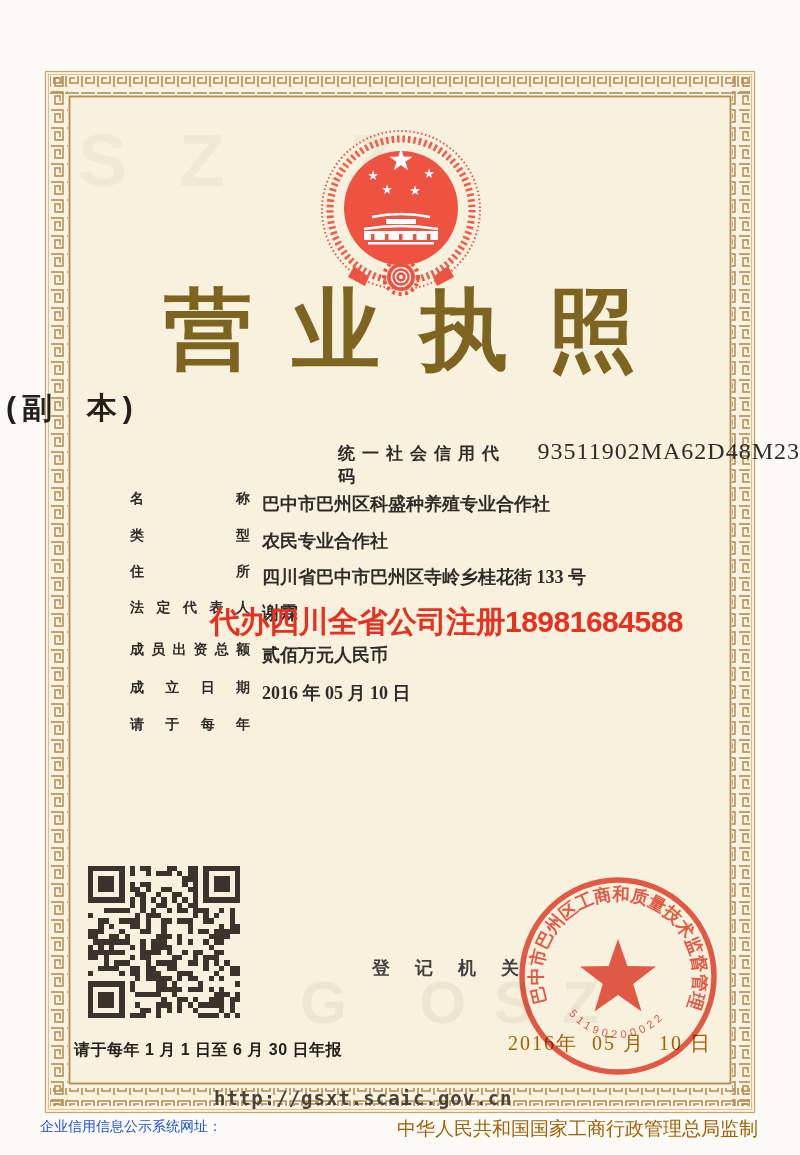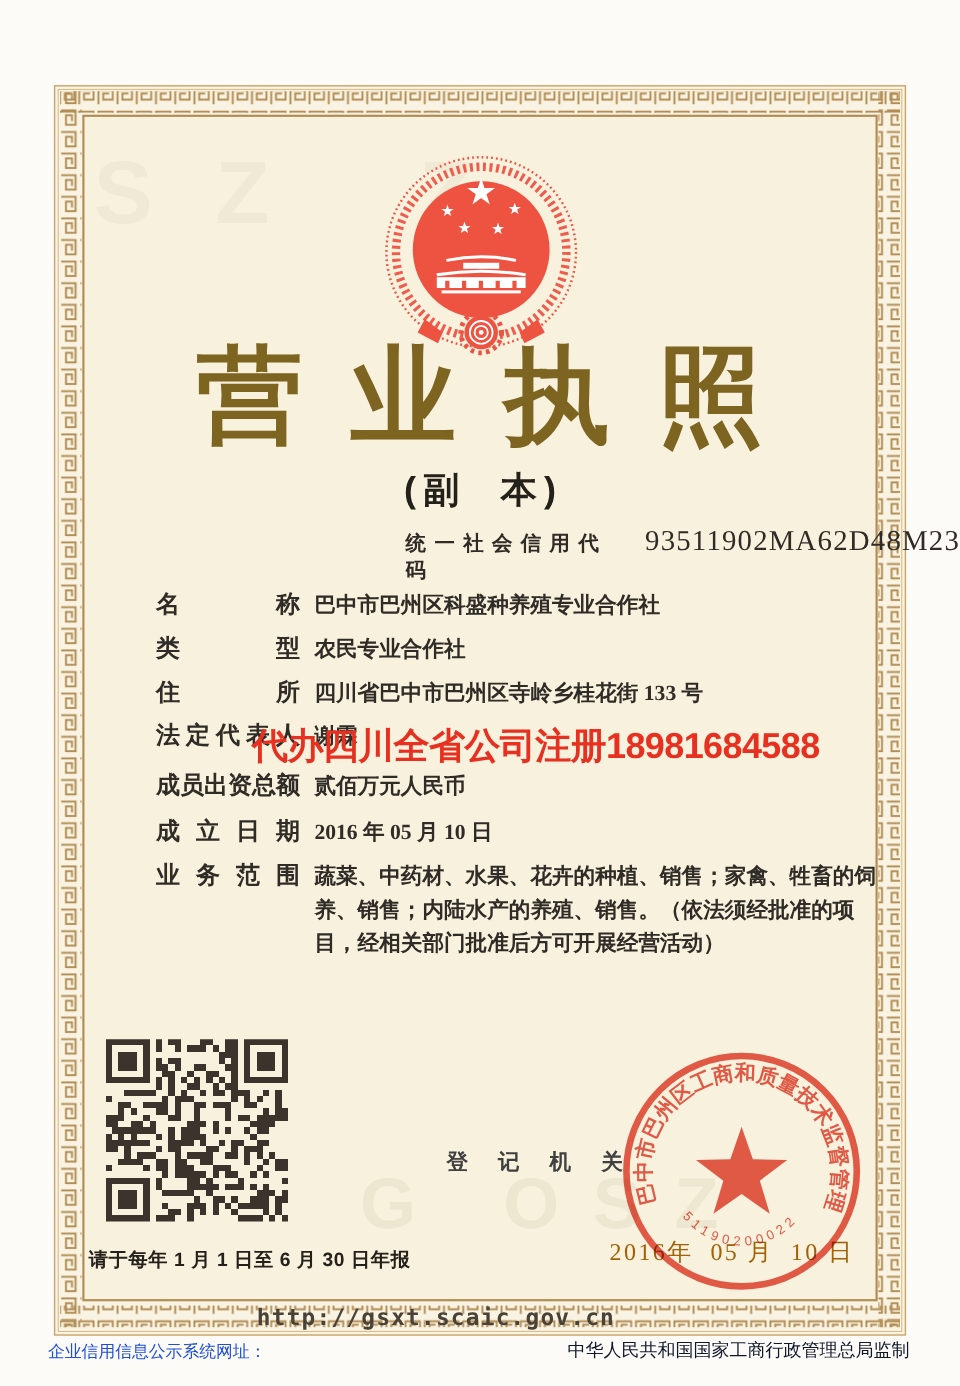--- a/index.html
+++ b/index.html
@@ -8,42 +8,42 @@
         font-family:"Liberation Sans",sans-serif;color:#33302b;}
   .paper-band{position:absolute;left:45px;top:71px;width:710px;height:1042px;background:#f9f3e3;}
   .paper-core{position:absolute;left:70px;top:97px;width:660px;height:986px;background:#f8f1dd;}
   .frame-svg{position:absolute;left:0;top:0;}
   .ghost{position:absolute;font-weight:bold;color:#857c60;pointer-events:none;white-space:nowrap;}
   .ghost.top{left:78px;top:118px;font-size:74px;letter-spacing:52px;opacity:.06;}
   .ghost.bottom{left:300px;top:968px;font-size:60px;letter-spacing:28px;opacity:.09;}
   .emblem{position:absolute;left:310px;top:124px;}
   .title{position:absolute;left:0;right:0;top:286px;text-align:center;font-size:88px;font-weight:bold;
          color:#7d6420;letter-spacing:40px;padding-left:40px;line-height:1;}
-  .subtitle{position:absolute;left:0;right:0;top:388px;text-align:center;font-size:30px;color:#24201a;
+  .subtitle{position:absolute;left:0;right:0;top:388px;text-align:left;font-size:30px;color:#24201a;
             letter-spacing:6px;padding-left:6px;white-space:pre;font-weight:600;}
   .credit-row{position:absolute;left:338px;top:438px;display:flex;align-items:baseline;}
   .credit-label{font-size:17px;font-weight:700;letter-spacing:7px;color:#2f2b26;}
   .credit-value{font-family:"Liberation Serif",serif;font-size:24px;margin-left:8px;letter-spacing:1px;color:#2f2b26;}
   .field-row{position:absolute;left:130px;display:flex;align-items:flex-start;}
-  .field-label{display:inline-block;width:120px;font-size:20px;font-weight:600;color:#2f2b26;
+  .field-label{display:inline-block;width:120px;font-size:14px;font-weight:600;color:#2f2b26;
                text-align:justify;text-align-last:justify;text-justify:inter-character;flex:0 0 120px;}
   .field-value{font-family:"Liberation Serif",serif;font-size:18px;margin-left:12px;width:475px;
                line-height:28px;color:#2f2b26;font-weight:bold;}
   .ad-watermark{position:absolute;left:210px;top:602px;font-size:30px;font-weight:700;color:#e7301f;
                 letter-spacing:-0.5px;white-space:nowrap;}
   .qr{position:absolute;left:88px;top:866px;}
   .reg-label{position:absolute;left:372px;top:956px;font-size:18px;font-weight:600;letter-spacing:10px;color:#404040;}
   .issue-date{position:absolute;left:508px;top:1030px;font-size:20px;font-family:"Liberation Serif",serif;
               color:#a16207;white-space:pre;letter-spacing:2px;}
   .stamp{position:absolute;left:503px;top:861px;opacity:.88;mix-blend-mode:multiply;}
   .annual-note{position:absolute;left:74px;top:1040px;font-size:16px;font-weight:700;color:#24201a;letter-spacing:.5px;}
   .gsxt-url{position:absolute;left:214px;top:1087px;font-size:19px;font-weight:700;
             font-family:"DejaVu Sans Mono",monospace;color:#4a4236;letter-spacing:1px;}
   .footer-left{position:absolute;left:40px;top:1118px;font-size:14px;font-family:"Liberation Serif",serif;color:#1d4ed8;}
-  .footer-right{position:absolute;right:42px;top:1116px;font-size:15px;font-family:"Liberation Serif",serif;color:#0f172a;}
+  .footer-right{position:absolute;right:42px;top:1116px;font-size:19px;font-family:"Liberation Serif",serif;color:#a16207;}
 </style>
 </head>
 <body>
 
 <div class="page">
 
   <div class="paper-band"></div>
   <div class="paper-core"></div>
 
   <svg class="frame-svg" width="800" height="1155">
@@ -125,22 +125,21 @@
   </div>
   <div class="field-row" style="top:641px">
     <span class="field-label">成员出资总额</span>
     <span class="field-value">贰佰万元人民币</span>
   </div>
   <div class="field-row" style="top:679px">
     <span class="field-label">成立日期</span>
     <span class="field-value">2016 年 05 月 10 日</span>
   </div>
   <div class="field-row" style="top:716px">
-    <span class="field-label">业务范围</span>
-    <span class="field-value">蔬菜、中药材、水果、花卉的种植、销售；家禽、牲畜的饲养、销售；内陆水产的养殖、销售。（依法须经批准的项目，经相关部门批准后方可开展经营活动）</span>
+    <span class="field-label">请于每年</span>
   </div>
 
   <div class="ad-watermark">代办四川全省公司注册18981684588</div>
 
   <svg class="qr" width="152" height="152" viewBox="0 0 29 29" shape-rendering="crispEdges">
     <path id="qr-path" fill="#3b332c" d="M0 0h1v1h-1zM1 0h1v1h-1zM2 0h1v1h-1zM3 0h1v1h-1zM4 0h1v1h-1zM5 0h1v1h-1zM6 0h1v1h-1zM8 0h1v1h-1zM10 0h1v1h-1zM11 0h1v1h-1zM15 0h1v1h-1zM16 0h1v1h-1zM19 0h1v1h-1zM20 0h1v1h-1zM22 0h1v1h-1zM23 0h1v1h-1zM24 0h1v1h-1zM25 0h1v1h-1zM26 0h1v1h-1zM27 0h1v1h-1zM28 0h1v1h-1zM0 1h1v1h-1zM6 1h1v1h-1zM8 1h1v1h-1zM11 1h1v1h-1zM13 1h1v1h-1zM14 1h1v1h-1zM15 1h1v1h-1zM17 1h1v1h-1zM19 1h1v1h-1zM20 1h1v1h-1zM22 1h1v1h-1zM28 1h1v1h-1zM0 2h1v1h-1zM2 2h1v1h-1zM3 2h1v1h-1zM4 2h1v1h-1zM6 2h1v1h-1zM18 2h1v1h-1zM19 2h1v1h-1zM20 2h1v1h-1zM22 2h1v1h-1zM24 2h1v1h-1zM25 2h1v1h-1zM26 2h1v1h-1zM28 2h1v1h-1zM0 3h1v1h-1zM2 3h1v1h-1zM3 3h1v1h-1zM4 3h1v1h-1zM6 3h1v1h-1zM8 3h1v1h-1zM10 3h1v1h-1zM11 3h1v1h-1zM18 3h1v1h-1zM20 3h1v1h-1zM22 3h1v1h-1zM24 3h1v1h-1zM25 3h1v1h-1zM26 3h1v1h-1zM28 3h1v1h-1zM0 4h1v1h-1zM2 4h1v1h-1zM3 4h1v1h-1zM4 4h1v1h-1zM6 4h1v1h-1zM8 4h1v1h-1zM9 4h1v1h-1zM11 4h1v1h-1zM14 4h1v1h-1zM15 4h1v1h-1zM19 4h1v1h-1zM20 4h1v1h-1zM22 4h1v1h-1zM24 4h1v1h-1zM25 4h1v1h-1zM26 4h1v1h-1zM28 4h1v1h-1zM0 5h1v1h-1zM6 5h1v1h-1zM9 5h1v1h-1zM10 5h1v1h-1zM13 5h1v1h-1zM16 5h1v1h-1zM17 5h1v1h-1zM20 5h1v1h-1zM22 5h1v1h-1zM28 5h1v1h-1zM0 6h1v1h-1zM1 6h1v1h-1zM2 6h1v1h-1zM3 6h1v1h-1zM4 6h1v1h-1zM5 6h1v1h-1zM6 6h1v1h-1zM8 6h1v1h-1zM10 6h1v1h-1zM12 6h1v1h-1zM14 6h1v1h-1zM16 6h1v1h-1zM18 6h1v1h-1zM20 6h1v1h-1zM22 6h1v1h-1zM23 6h1v1h-1zM24 6h1v1h-1zM25 6h1v1h-1zM26 6h1v1h-1zM27 6h1v1h-1zM28 6h1v1h-1zM8 7h1v1h-1zM10 7h1v1h-1zM13 7h1v1h-1zM14 7h1v1h-1zM17 7h1v1h-1zM19 7h1v1h-1zM20 7h1v1h-1zM3 8h1v1h-1zM4 8h1v1h-1zM5 8h1v1h-1zM6 8h1v1h-1zM7 8h1v1h-1zM10 8h1v1h-1zM12 8h1v1h-1zM15 8h1v1h-1zM17 8h1v1h-1zM18 8h1v1h-1zM20 8h1v1h-1zM21 8h1v1h-1zM22 8h1v1h-1zM25 8h1v1h-1zM27 8h1v1h-1zM0 9h1v1h-1zM9 9h1v1h-1zM11 9h1v1h-1zM12 9h1v1h-1zM13 9h1v1h-1zM20 9h1v1h-1zM22 9h1v1h-1zM24 9h1v1h-1zM27 9h1v1h-1zM2 10h1v1h-1zM3 10h1v1h-1zM6 10h1v1h-1zM7 10h1v1h-1zM8 10h1v1h-1zM9 10h1v1h-1zM11 10h1v1h-1zM14 10h1v1h-1zM15 10h1v1h-1zM17 10h1v1h-1zM18 10h1v1h-1zM19 10h1v1h-1zM22 10h1v1h-1zM23 10h1v1h-1zM27 10h1v1h-1zM2 11h1v1h-1zM4 11h1v1h-1zM8 11h1v1h-1zM9 11h1v1h-1zM11 11h1v1h-1zM14 11h1v1h-1zM19 11h1v1h-1zM25 11h1v1h-1zM27 11h1v1h-1zM28 11h1v1h-1zM0 12h1v1h-1zM1 12h1v1h-1zM2 12h1v1h-1zM6 12h1v1h-1zM10 12h1v1h-1zM11 12h1v1h-1zM14 12h1v1h-1zM19 12h1v1h-1zM21 12h1v1h-1zM22 12h1v1h-1zM24 12h1v1h-1zM25 12h1v1h-1zM26 12h1v1h-1zM27 12h1v1h-1zM28 12h1v1h-1zM0 13h1v1h-1zM1 13h1v1h-1zM4 13h1v1h-1zM5 13h1v1h-1zM7 13h1v1h-1zM13 13h1v1h-1zM14 13h1v1h-1zM15 13h1v1h-1zM17 13h1v1h-1zM23 13h1v1h-1zM24 13h1v1h-1zM25 13h1v1h-1zM26 13h1v1h-1zM1 14h1v1h-1zM2 14h1v1h-1zM3 14h1v1h-1zM4 14h1v1h-1zM5 14h1v1h-1zM6 14h1v1h-1zM7 14h1v1h-1zM10 14h1v1h-1zM12 14h1v1h-1zM13 14h1v1h-1zM14 14h1v1h-1zM17 14h1v1h-1zM19 14h1v1h-1zM22 14h1v1h-1zM24 14h1v1h-1zM25 14h1v1h-1zM0 15h1v1h-1zM2 15h1v1h-1zM4 15h1v1h-1zM8 15h1v1h-1zM10 15h1v1h-1zM12 15h1v1h-1zM13 15h1v1h-1zM14 15h1v1h-1zM15 15h1v1h-1zM23 15h1v1h-1zM0 16h1v1h-1zM1 16h1v1h-1zM2 16h1v1h-1zM3 16h1v1h-1zM4 16h1v1h-1zM5 16h1v1h-1zM6 16h1v1h-1zM10 16h1v1h-1zM11 16h1v1h-1zM12 16h1v1h-1zM13 16h1v1h-1zM15 16h1v1h-1zM18 16h1v1h-1zM20 16h1v1h-1zM21 16h1v1h-1zM24 16h1v1h-1zM25 16h1v1h-1zM0 17h1v1h-1zM1 17h1v1h-1zM3 17h1v1h-1zM8 17h1v1h-1zM10 17h1v1h-1zM11 17h1v1h-1zM16 17h1v1h-1zM17 17h1v1h-1zM20 17h1v1h-1zM22 17h1v1h-1zM23 17h1v1h-1zM24 17h1v1h-1zM3 18h1v1h-1zM5 18h1v1h-1zM6 18h1v1h-1zM7 18h1v1h-1zM11 18h1v1h-1zM13 18h1v1h-1zM14 18h1v1h-1zM15 18h1v1h-1zM16 18h1v1h-1zM19 18h1v1h-1zM20 18h1v1h-1zM22 18h1v1h-1zM24 18h1v1h-1zM26 18h1v1h-1zM2 19h1v1h-1zM3 19h1v1h-1zM4 19h1v1h-1zM5 19h1v1h-1zM8 19h1v1h-1zM9 19h1v1h-1zM11 19h1v1h-1zM12 19h1v1h-1zM15 19h1v1h-1zM16 19h1v1h-1zM22 19h1v1h-1zM25 19h1v1h-1zM27 19h1v1h-1zM28 19h1v1h-1zM0 20h1v1h-1zM6 20h1v1h-1zM8 20h1v1h-1zM9 20h1v1h-1zM11 20h1v1h-1zM12 20h1v1h-1zM13 20h1v1h-1zM17 20h1v1h-1zM18 20h1v1h-1zM19 20h1v1h-1zM24 20h1v1h-1zM27 20h1v1h-1zM28 20h1v1h-1zM9 21h1v1h-1zM11 21h1v1h-1zM12 21h1v1h-1zM13 21h1v1h-1zM14 21h1v1h-1zM15 21h1v1h-1zM17 21h1v1h-1zM19 21h1v1h-1zM20 21h1v1h-1zM23 21h1v1h-1zM25 21h1v1h-1zM0 22h1v1h-1zM1 22h1v1h-1zM2 22h1v1h-1zM3 22h1v1h-1zM4 22h1v1h-1zM5 22h1v1h-1zM6 22h1v1h-1zM8 22h1v1h-1zM13 22h1v1h-1zM14 22h1v1h-1zM16 22h1v1h-1zM21 22h1v1h-1zM28 22h1v1h-1zM0 23h1v1h-1zM6 23h1v1h-1zM8 23h1v1h-1zM13 23h1v1h-1zM14 23h1v1h-1zM15 23h1v1h-1zM16 23h1v1h-1zM17 23h1v1h-1zM19 23h1v1h-1zM20 23h1v1h-1zM21 23h1v1h-1zM23 23h1v1h-1zM25 23h1v1h-1zM0 24h1v1h-1zM2 24h1v1h-1zM3 24h1v1h-1zM4 24h1v1h-1zM6 24h1v1h-1zM9 24h1v1h-1zM10 24h1v1h-1zM11 24h1v1h-1zM12 24h1v1h-1zM13 24h1v1h-1zM16 24h1v1h-1zM24 24h1v1h-1zM25 24h1v1h-1zM26 24h1v1h-1zM28 24h1v1h-1zM0 25h1v1h-1zM2 25h1v1h-1zM3 25h1v1h-1zM4 25h1v1h-1zM6 25h1v1h-1zM14 25h1v1h-1zM17 25h1v1h-1zM18 25h1v1h-1zM20 25h1v1h-1zM23 25h1v1h-1zM24 25h1v1h-1zM25 25h1v1h-1zM27 25h1v1h-1zM28 25h1v1h-1zM0 26h1v1h-1zM2 26h1v1h-1zM3 26h1v1h-1zM4 26h1v1h-1zM6 26h1v1h-1zM9 26h1v1h-1zM13 26h1v1h-1zM14 26h1v1h-1zM15 26h1v1h-1zM17 26h1v1h-1zM19 26h1v1h-1zM21 26h1v1h-1zM22 26h1v1h-1zM23 26h1v1h-1zM24 26h1v1h-1zM25 26h1v1h-1zM27 26h1v1h-1zM0 27h1v1h-1zM6 27h1v1h-1zM10 27h1v1h-1zM11 27h1v1h-1zM13 27h1v1h-1zM15 27h1v1h-1zM17 27h1v1h-1zM20 27h1v1h-1zM25 27h1v1h-1zM27 27h1v1h-1zM0 28h1v1h-1zM1 28h1v1h-1zM2 28h1v1h-1zM3 28h1v1h-1zM4 28h1v1h-1zM5 28h1v1h-1zM6 28h1v1h-1zM8 28h1v1h-1zM9 28h1v1h-1zM10 28h1v1h-1zM13 28h1v1h-1zM21 28h1v1h-1zM22 28h1v1h-1zM23 28h1v1h-1zM24 28h1v1h-1zM26 28h1v1h-1zM28 28h1v1h-1z"></path>
   </svg>
 
   <div class="reg-label">登 记 机 关</div>
   <div class="issue-date">2016年  05 月  10 日</div>

